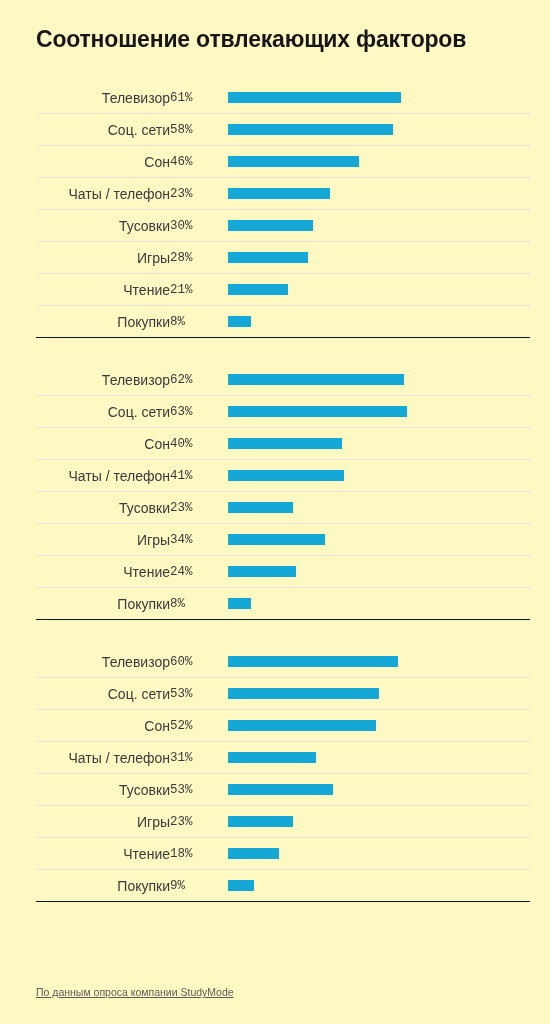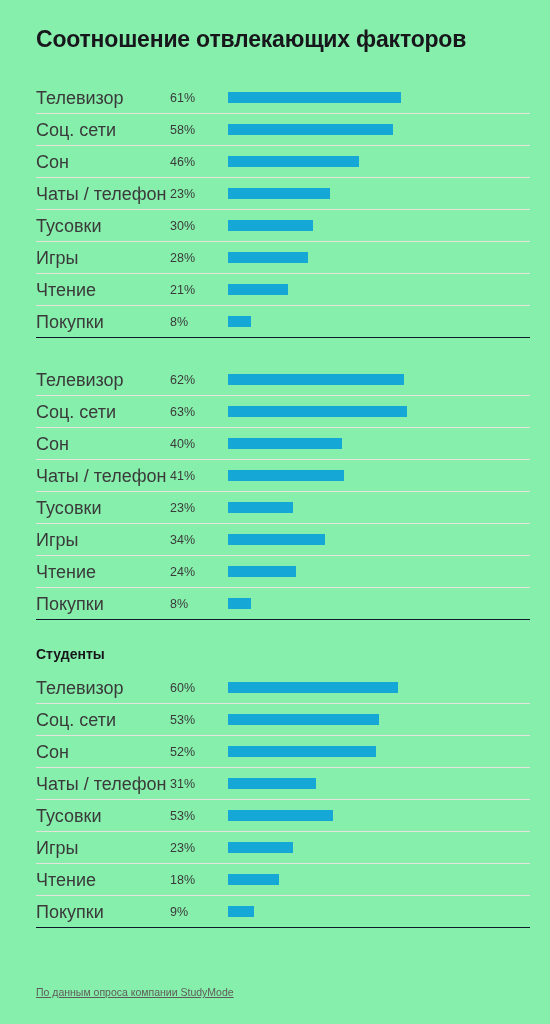--- a/index.html
+++ b/index.html
@@ -13,21 +13,21 @@
     font-family: "Liberation Sans", sans-serif;
     color: #2b2b2b;
     overflow: hidden;
   }
   .page {
     position: relative;
     width: 550px;
     height: 1024px;
     box-sizing: border-box;
     padding: 0 20px;
-    background: #86efac;
+    background: #fef9c3;
   }
   .chart-title {
     position: absolute;
     left: 36px;
     top: 26px;
     font-size: 23px;
     font-weight: bold;
     letter-spacing: -0.2px;
     color: #17161a;
     white-space: nowrap;
@@ -60,31 +60,33 @@
     border-bottom: 1px solid #e8e4dc;
     display: flex;
     align-items: center;
   }
   .row:last-child {
     border-bottom: 1px solid #0f172a;
   }
   .row-label {
     width: 134px;
     flex: 0 0 134px;
-    font-size: 18px;
+    font-size: 14px;
     color: #3a3a3a;
     line-height: 14px;
     white-space: nowrap;
+    text-align: right;
   }
   .row-value {
     width: 58px;
     flex: 0 0 58px;
     font-size: 12.5px;
     color: #3a3a3a;
     line-height: 14px;
+    font-family: Liberation Mono, monospace;
   }
   .bar-track {
     position: relative;
     flex: 1 1 auto;
     height: 11px;
   }
   .bar-fill {
     position: absolute;
     left: 0;
     top: 0;
@@ -223,21 +225,20 @@
           <div class="row">
             <div class="row-label">Покупки</div>
             <div class="row-value">8%</div>
             <div class="bar-track">
               <div class="bar-fill" style="width: 22.72px; background: rgb(21, 168, 214);"></div>
             </div>
           </div>
         </div>
       </div>
       <div class="section">
-        <div class="section-title">Студенты</div>
         <div class="rows">
           <div class="row">
             <div class="row-label">Телевизор</div>
             <div class="row-value">60%</div>
             <div class="bar-track">
               <div class="bar-fill" style="width: 170.4px; background: rgb(21, 168, 214);"></div>
             </div>
           </div>
           <div class="row">
             <div class="row-label">Соц. сети</div>

